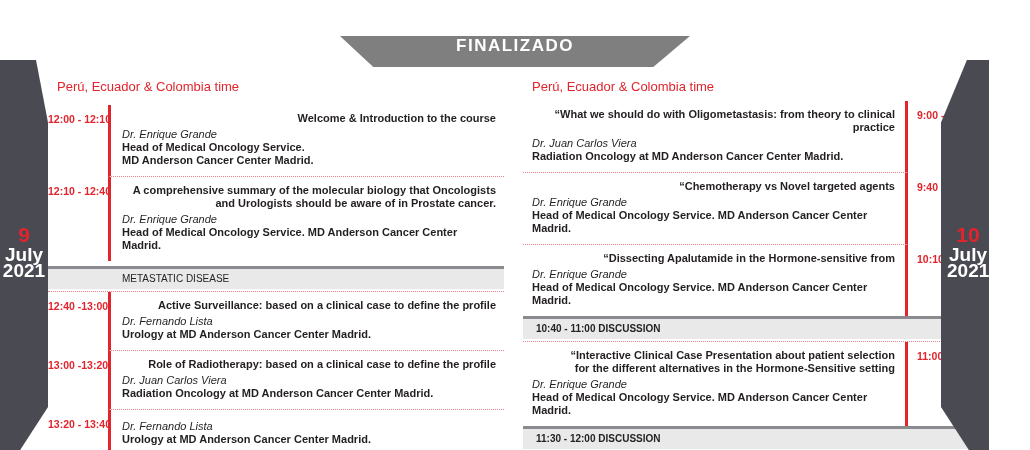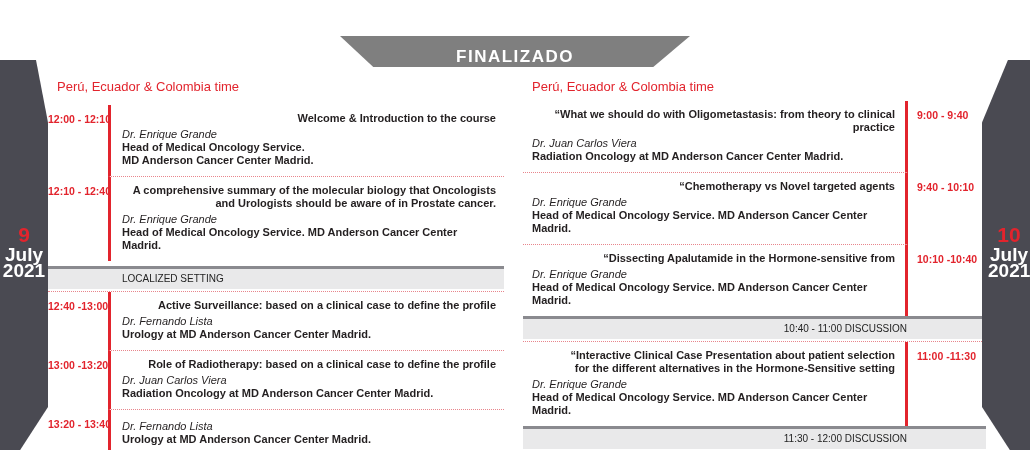--- a/index.html
+++ b/index.html
@@ -5,27 +5,27 @@
   html,body{margin:0;padding:0;}
   body{
     width:1030px;height:450px;position:relative;overflow:hidden;
     background:#ffffff;font-family:"Liberation Sans", sans-serif;color:#231f20;
   }
   
   .banner{
     position:absolute;left:340px;top:36px;width:350px;height:31px;
     background:#7f7f7f;
     clip-path:polygon(0 0,100% 0,89.5% 100%,9.5% 100%);
-    display:flex;align-items:flex-end;justify-content:center;
+    display:flex;align-items:flex-start;justify-content:center;
   }
   .banner span{color:#fff;font-weight:bold;font-size:17px;letter-spacing:1.5px;}
   
   .side-panel{position:absolute;top:60px;width:48px;height:390px;background:#4a4a52;z-index:5;}
   .side-left{left:0;clip-path:polygon(0 0,75% 0,100% 16%,100% 89%,42% 100%,0 100%);}
-  .side-right{left:982px;clip-path:polygon(54% 0,100% 0,100% 100%,58% 100%,0 89%,0 16%);}
+  .side-right{left:941px;clip-path:polygon(54% 0,100% 0,100% 100%,58% 100%,0 89%,0 16%);}
   .date-block{position:absolute;top:163px;left:0;width:100%;text-align:center;font-weight:bold;}
   .side-right .date-block{padding-left:6px;box-sizing:border-box;}
   .date-day{font-size:21px;line-height:24px;color:#e2242d;}
   .date-month,.date-year{font-size:19px;line-height:16px;color:#ffffff;}
   
   .col{position:absolute;top:80px;}
   .col-left{left:48px;width:456px;}
   .col-right{left:523px;width:463px;}
   .tz-header{color:#e2242d;font-weight:normal;font-size:13px;line-height:14px;padding-left:9px;}
   .col-left .tz-header{margin-bottom:11px;}
@@ -40,21 +40,21 @@
   .content.dotted{border-bottom:1px dotted #e8858c;}
   .title{font-size:11px;line-height:13px;font-weight:bold;text-align:right;}
   .speaker{font-size:11px;line-height:13px;font-style:italic;margin-top:3px;}
   .aff{font-size:11px;line-height:13px;font-weight:bold;}
   
   .setting-content{flex:1;border-right:3px solid #e2242d;padding:4px 0 6px 9px;
     color:#e2242d;font-weight:bold;font-size:12.5px;line-height:14px;}
   
   .gray-bar{border-top:3px solid #8a8a8f;background:#e9e9ea;font-size:10px;line-height:12px;color:#232323;}
   .gray-bar.l{padding:4px 0 4px 74px;margin-top:5px;}
-  .gray-bar.r{padding:4px 79px 4px 13px;text-align:right;font-weight:normal;}
+  .gray-bar.r{padding:4px 79px 4px 13px;text-align:left;font-weight:bold;}
   .full-dot{border-top:1px dotted #e8858c;margin-top:2px;}
 </style>
 </head>
 <body>
 
 <div class="banner">
   <span>FINALIZADO</span>
 </div>
 
 <div class="col col-left">
@@ -72,21 +72,21 @@
       <div class="srow left">
         <div class="time">12:10 - 12:40</div>
         <div class="content">
           <div class="title">A comprehensive summary of the molecular biology that Oncologists<br>and Urologists should be aware of in Prostate cancer.</div>
           <div class="speaker">Dr. Enrique Grande</div>
           <div class="aff">Head of Medical Oncology Service. MD Anderson Cancer Center Madrid.</div>
         </div>
       </div>
     </div>
   <div class="gray-bar l">
-    <span>LOCALIZED SETTING</span>
+    <span>METASTATIC DISEASE</span>
   </div>
   <div class="full-dot"></div>
   <div class="section">
       <div class="srow left">
         <div class="time">12:40 -13:00</div>
         <div class="content dotted">
           <div class="title">Active Surveillance: based on a clinical case to define the profile</div>
           <div class="speaker">Dr. Fernando Lista</div>
           <div class="aff">Urology at MD Anderson Cancer Center Madrid.</div>
         </div>

